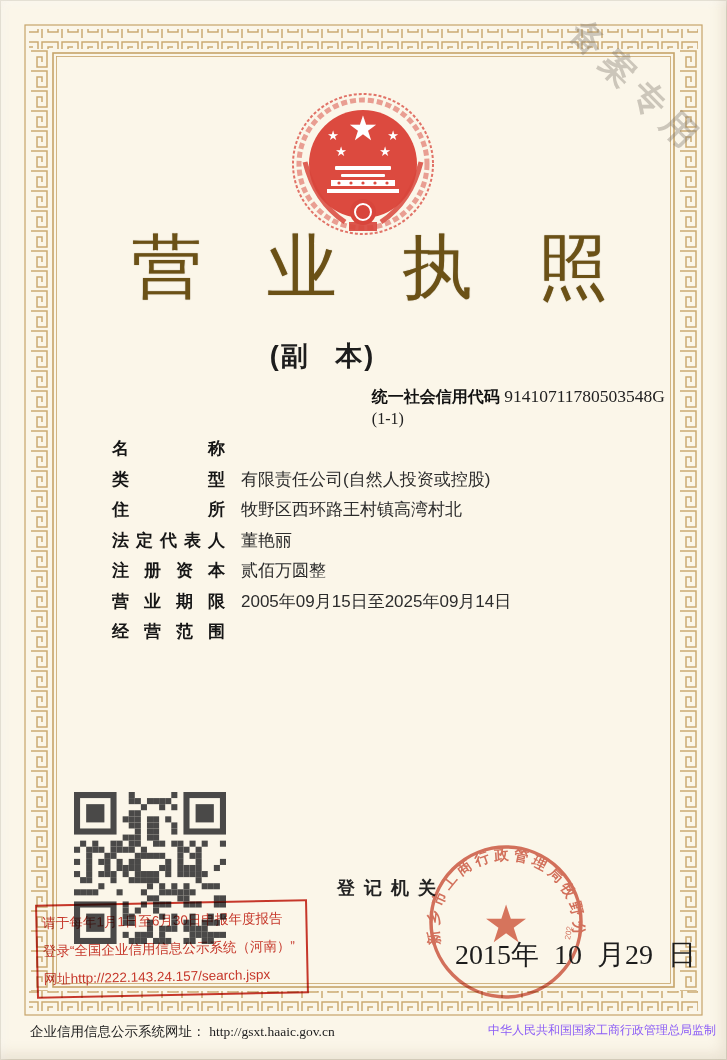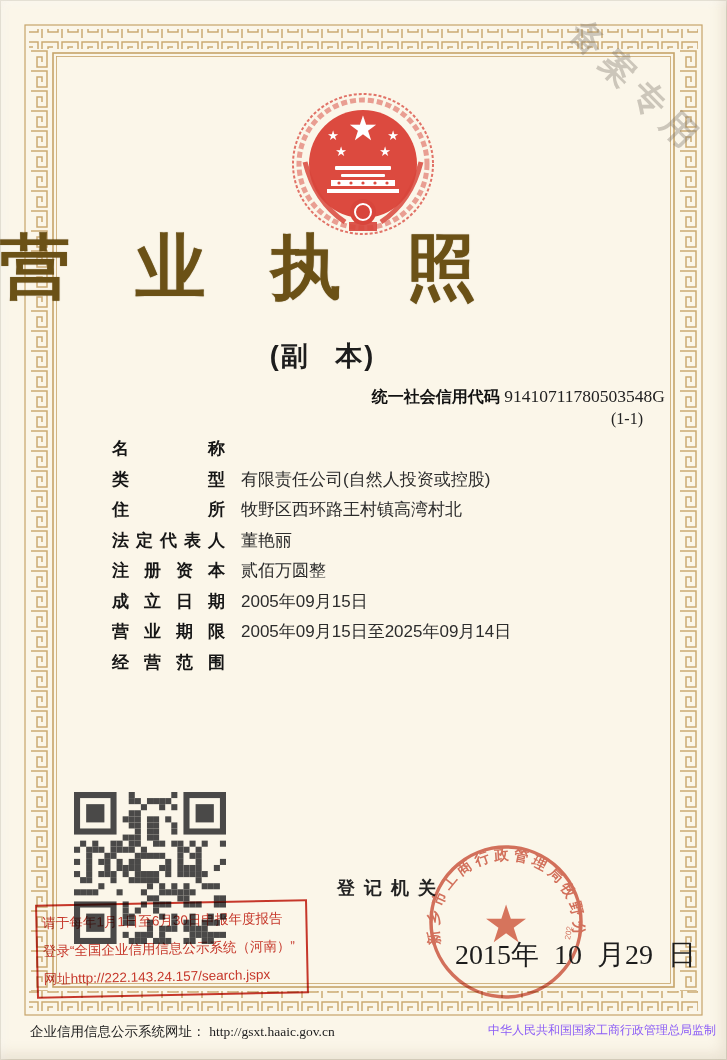--- a/index.html
+++ b/index.html
@@ -10,27 +10,27 @@
   .abs{position:absolute;}
   .serif{font-family:"Liberation Serif","DejaVu Serif",serif;}
 
   .watermark{left:592px;top:10px;transform:rotate(45deg);transform-origin:0 0;
     font-size:34px;letter-spacing:9px;color:rgba(128,122,110,.38);font-weight:600;white-space:nowrap;}
 
   .border-svg{left:0;top:0;pointer-events:none;}
 
   .emblem{left:286px;top:90px;width:154px;height:152px;}
 
-  .title{left:0;top:232px;width:608px;text-align:left;font-size:70px;font-weight:700;
+  .title{left:0;top:232px;width:608px;text-align:right;font-size:70px;font-weight:400;
     color:#6b5116;line-height:1;word-spacing:46px;white-space:nowrap;
     text-shadow:0 0 1px rgba(70,48,6,.55);}
   .subtitle{left:0;top:338px;width:645px;text-align:center;font-size:27px;font-weight:600;
     color:#1d1d1d;letter-spacing:2px;word-spacing:16px;}
 
-  .codeblock{right:62px;top:386px;text-align:right;line-height:21px;}
+  .codeblock{right:62px;top:386px;text-align:left;line-height:21px;}
   .codeblock .lbl{font-weight:700;font-size:16px;color:#111;}
   .codeblock .val{font-size:17.5px;color:#222;}
   .pageno{margin-top:1px;padding-right:22px;font-size:16px;color:#222;}
 
   .fields{left:112px;top:438px;width:566px;font-size:17px;}
   .frow{display:flex;margin-bottom:9.5px;line-height:21px;}
   .flabel{flex:none;width:113px;margin-right:16px;font-weight:600;color:#161616;
     text-align:justify;text-align-last:justify;}
   .fvalue{flex:1;color:#2c2c2c;}
   .scope-line{line-height:25px;}
@@ -128,24 +128,20 @@
       <span class="flabel">住所</span>
       <span class="fvalue">牧野区西环路王村镇高湾村北</span>
     </div>
     <div class="frow">
       <span class="flabel">法定代表人</span>
       <span class="fvalue">董艳丽</span>
     </div>
     <div class="frow">
       <span class="flabel">注册资本</span>
       <span class="fvalue">贰佰万圆整</span>
-    </div>
-    <div class="frow">
-      <span class="flabel">成立日期</span>
-      <span class="fvalue">2005年09月15日</span>
     </div>
     <div class="frow">
       <span class="flabel">营业期限</span>
       <span class="fvalue">2005年09月15日至2025年09月14日</span>
     </div>
     <div class="frow">
       <span class="flabel">经营范围</span>
     </div>
   </div>
 

